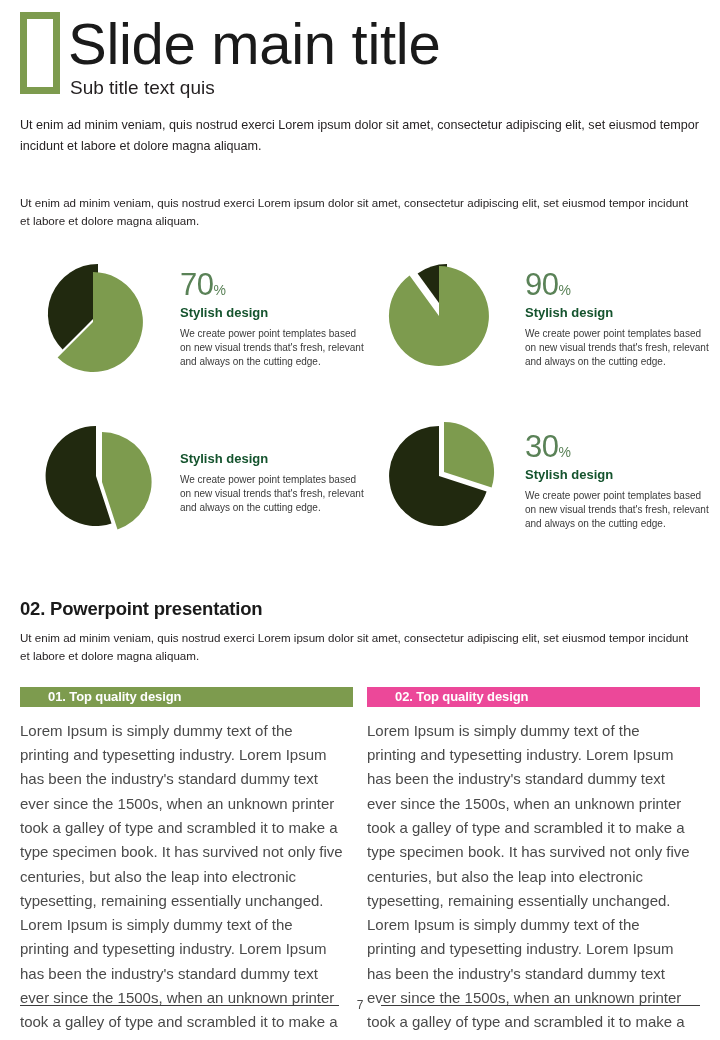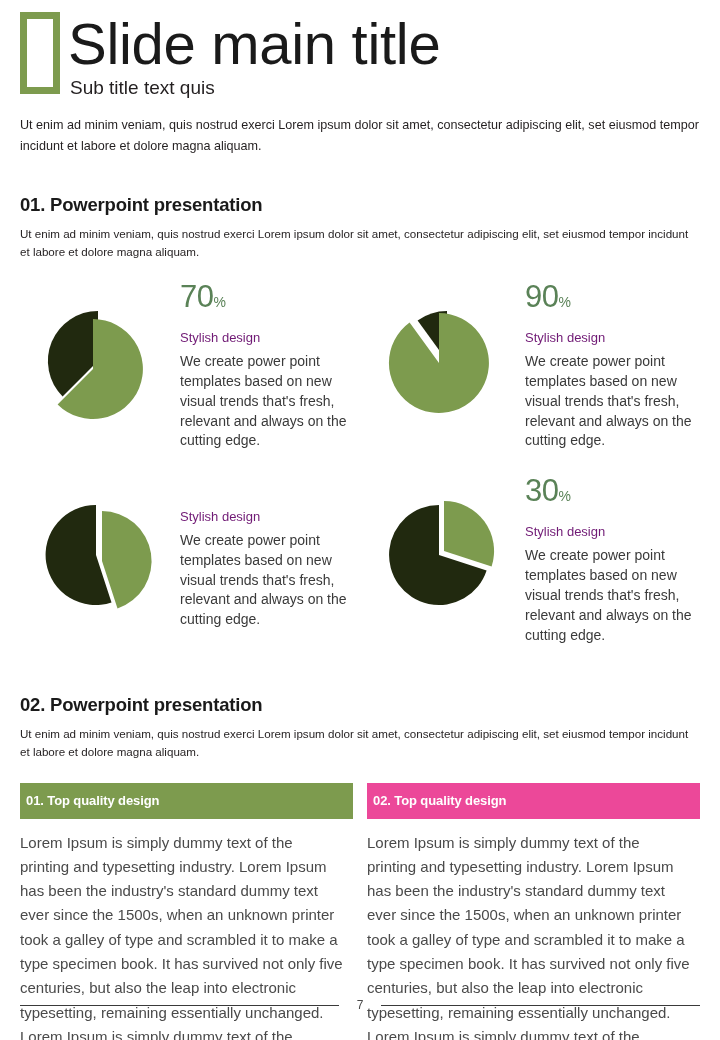--- a/index.html
+++ b/index.html
@@ -111,43 +111,43 @@
     letter-spacing: -0.5px;
   }
   .pie-pct .unit {
     font-size: 14px;
     font-weight: 400;
     vertical-align: baseline;
     letter-spacing: 0;
   }
   .pie-head {
     font-size: 13px;
-    font-weight: 400;
-    color: #701a75;
-    margin-top: 18px;
+    font-weight: 700;
+    color: #14532d;
+    margin-top: 5px;
   }
   .pie-desc {
-    font-size: 14px;
+    font-size: 10px;
     line-height: 1.42;
     color: #3a3a3a;
     margin-top: 7px;
   }
 
   
   .boxes {
     display: grid;
     grid-template-columns: 1fr 1fr;
     column-gap: 14px;
     margin-top: 22px;
   }
   .box-header {
-    height: 36px;
+    height: 20px;
     display: flex;
     align-items: center;
-    padding-left: 6px;
+    padding-left: 28px;
     box-sizing: border-box;
     color: #ffffff;
     font-size: 13px;
     font-weight: 700;
     letter-spacing: -0.1px;
   }
   .box-header.green { background: #7d9b4e; }
   .box-header.dark  { background: #ec4899; }
   .box-body {
     font-size: 15px;
@@ -188,21 +188,20 @@
     <div class="logo-mark"></div>
     <div class="title-block">
       <h1 class="slide-title">Slide main title</h1>
       <div class="slide-subtitle">Sub title text quis</div>
     </div>
   </div>
 
   <p class="intro-text">Ut enim ad minim veniam, quis nostrud exerci  Lorem ipsum dolor sit amet, consectetur adipiscing elit, set eiusmod tempor incidunt et labore et dolore magna aliquam.</p>
 
   <div style="margin-top:38px;">
-    <h2 class="section-heading">01. Powerpoint presentation</h2>
     <p class="section-body">Ut enim ad minim veniam, quis nostrud exerci  Lorem ipsum dolor sit amet, consectetur adipiscing elit, set eiusmod tempor incidunt et labore et dolore magna aliquam.</p>
   </div>
 
   <div class="pies">
 
     <div class="pie-item">
       <div class="pie-figure">
         <svg width="160" height="140" viewBox="0 0 160 140">
 
           <path d="M 78 66 L 78 16 A 50 50 0 0 0 42.6 101.4 Z" fill="#21290f"></path>

